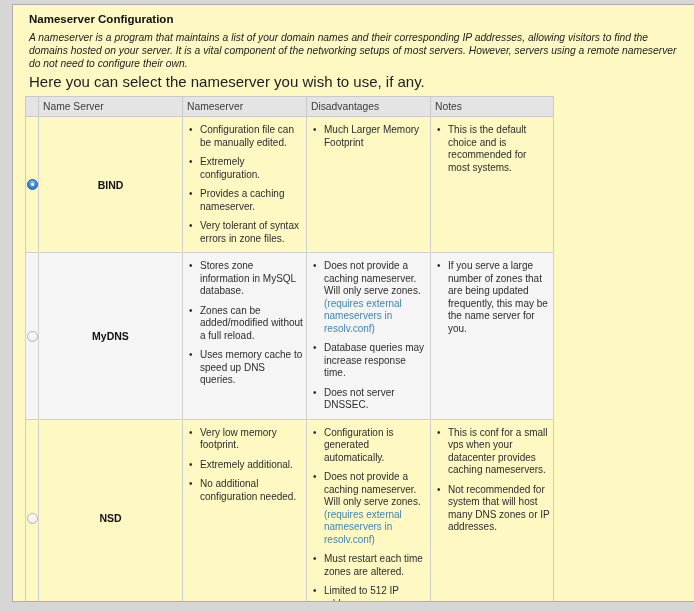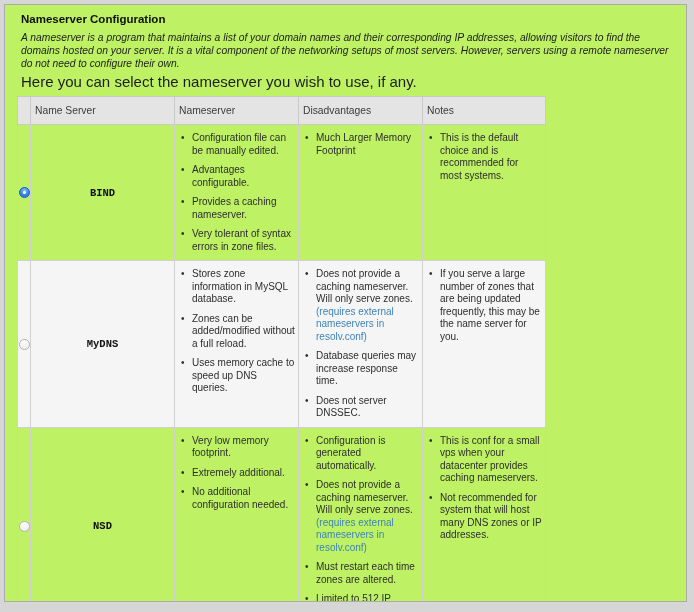--- a/index.html
+++ b/index.html
@@ -5,23 +5,23 @@
   * { box-sizing: border-box; }
   html, body {
     margin: 0; padding: 0;
     width: 694px; height: 612px;
     background: #d6d6d6;
     font-family: "Liberation Sans", "DejaVu Sans", sans-serif;
     overflow: hidden;
   }
   .panel {
     position: absolute;
-    left: 4px; top: 4px;
+    left: 12px; top: 4px;
     width: 683px; height: 598px;
-    background: #bef264;
+    background: #fef9c3;
     border: 1px solid #ababab;
     overflow: hidden;
   }
   .text-block { padding: 8px 16px 0 12px; }
   .page-title {
     font-size: 11.5px;
     font-weight: bold;
     color: #0f0f0f;
     margin: 0 0 6px 4px;
   }
@@ -42,21 +42,21 @@
     border-collapse: collapse;
     table-layout: fixed;
     width: 528px;
     margin: 0 0 0 12px;
     font-size: 10px;
     color: #2d2d2d;
   }
   .ns-table th {
     background: #e4e4e4;
     border: 1px solid #c9c9c9;
-    height: 28px;
+    height: 20px;
     font-weight: normal;
     font-size: 10.3px;
     color: #3a3a3a;
     text-align: left;
     padding: 2px 4px;
   }
   .ns-table td {
     border: 1px solid #d0d0d0;
     vertical-align: top;
     padding: 0;
@@ -64,21 +64,20 @@
   .ns-table tr.alt td { background: #f5f5f5; }
   .ns-table tr.r0 { height: 120px; }
   .ns-table tr.r1 { height: 126px; }
   .ns-table tr.r2 { height: 183px; }
   td.radio-cell { vertical-align: middle; text-align: center; padding: 0; }
   td.name-cell  { vertical-align: middle; text-align: center; }
   .name {
     font-weight: bold;
     font-size: 10.5px;
     color: #111;
-    font-family: Liberation Mono, monospace;
   }
   ul.bullets {
     list-style: none;
     margin: 7px 3px 4px 5px;
     padding: 0;
   }
   ul.bullets li {
     position: relative;
     padding-left: 12px;
     margin-bottom: 7px;
@@ -142,21 +141,21 @@
         <th>Notes</th>
       </tr>
     </thead>
     <tbody>
         <tr class="r0">
           <td class="radio-cell"><span class="radio on"></span></td>
           <td class="name-cell"><span class="name">BIND</span></td>
           <td class="list-cell">
             <ul class="bullets">
               <li class="bullet-item"><span class="bullet">•</span><span class="item-text">Configuration file can be manually edited.</span></li>
-              <li class="bullet-item"><span class="bullet">•</span><span class="item-text">Advantages configurable.</span></li>
+              <li class="bullet-item"><span class="bullet">•</span><span class="item-text">Extremely configuration.</span></li>
               <li class="bullet-item"><span class="bullet">•</span><span class="item-text">Provides a caching nameserver.</span></li>
               <li class="bullet-item"><span class="bullet">•</span><span class="item-text">Very tolerant of syntax errors in zone files.</span></li>
             </ul>
           </td>
           <td class="list-cell">
             <ul class="bullets">
               <li class="bullet-item"><span class="bullet">•</span><span class="item-text">Much Larger Memory Footprint</span></li>
             </ul>
           </td>
           <td class="list-cell">

